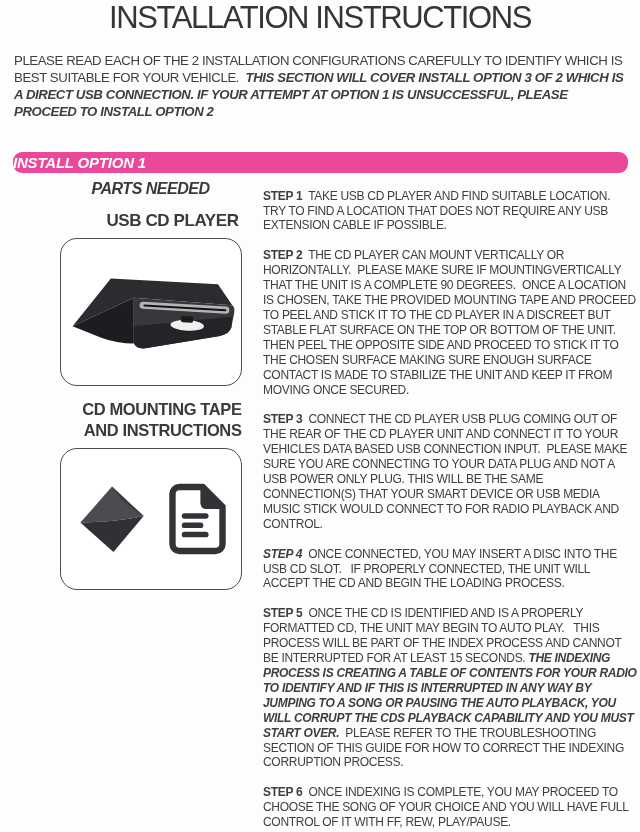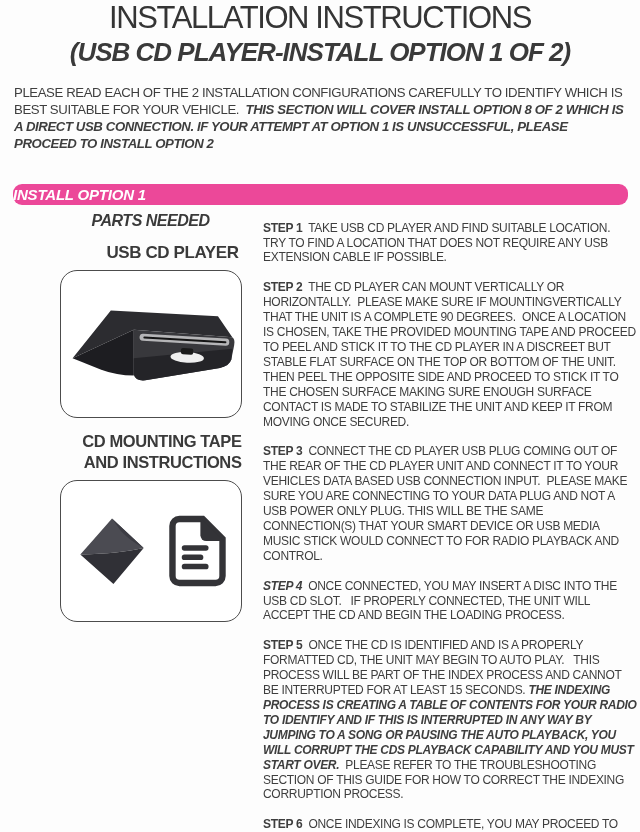--- a/index.html
+++ b/index.html
@@ -71,23 +71,22 @@
   .step-label.bold-italic { font-weight:bold; font-style:italic; }
   .seg-regular { }
   .seg-bold-italic { font-weight:bold; font-style:italic; }
 </style>
 </head>
 <body>
 
 <div class="page">
 
   <h1 class="title">INSTALLATION INSTRUCTIONS</h1>
-  <h2 class="subtitle">(USB CD PLAYER-INSTALL OPTION 1 OF 2)</h2>
 
-  <p class="intro"><span>PLEASE READ EACH OF THE 2 INSTALLATION CONFIGURATIONS CAREFULLY TO IDENTIFY WHICH IS BEST SUITABLE FOR YOUR VEHICLE.  </span><span class="em">THIS SECTION WILL COVER INSTALL OPTION 8 OF 2 WHICH IS A DIRECT USB CONNECTION. IF YOUR ATTEMPT AT OPTION 1 IS UNSUCCESSFUL, PLEASE PROCEED TO INSTALL OPTION 2</span></p>
+  <p class="intro"><span>PLEASE READ EACH OF THE 2 INSTALLATION CONFIGURATIONS CAREFULLY TO IDENTIFY WHICH IS BEST SUITABLE FOR YOUR VEHICLE.  </span><span class="em">THIS SECTION WILL COVER INSTALL OPTION 3 OF 2 WHICH IS A DIRECT USB CONNECTION. IF YOUR ATTEMPT AT OPTION 1 IS UNSUCCESSFUL, PLEASE PROCEED TO INSTALL OPTION 2</span></p>
 
   <div class="section-bar">
     <span>INSTALL OPTION 1</span>
   </div>
 
   <div class="columns">
 
     <div class="left-col">
       <div class="parts-heading">PARTS NEEDED</div>
       <div class="part-label-1">USB CD PLAYER</div>

